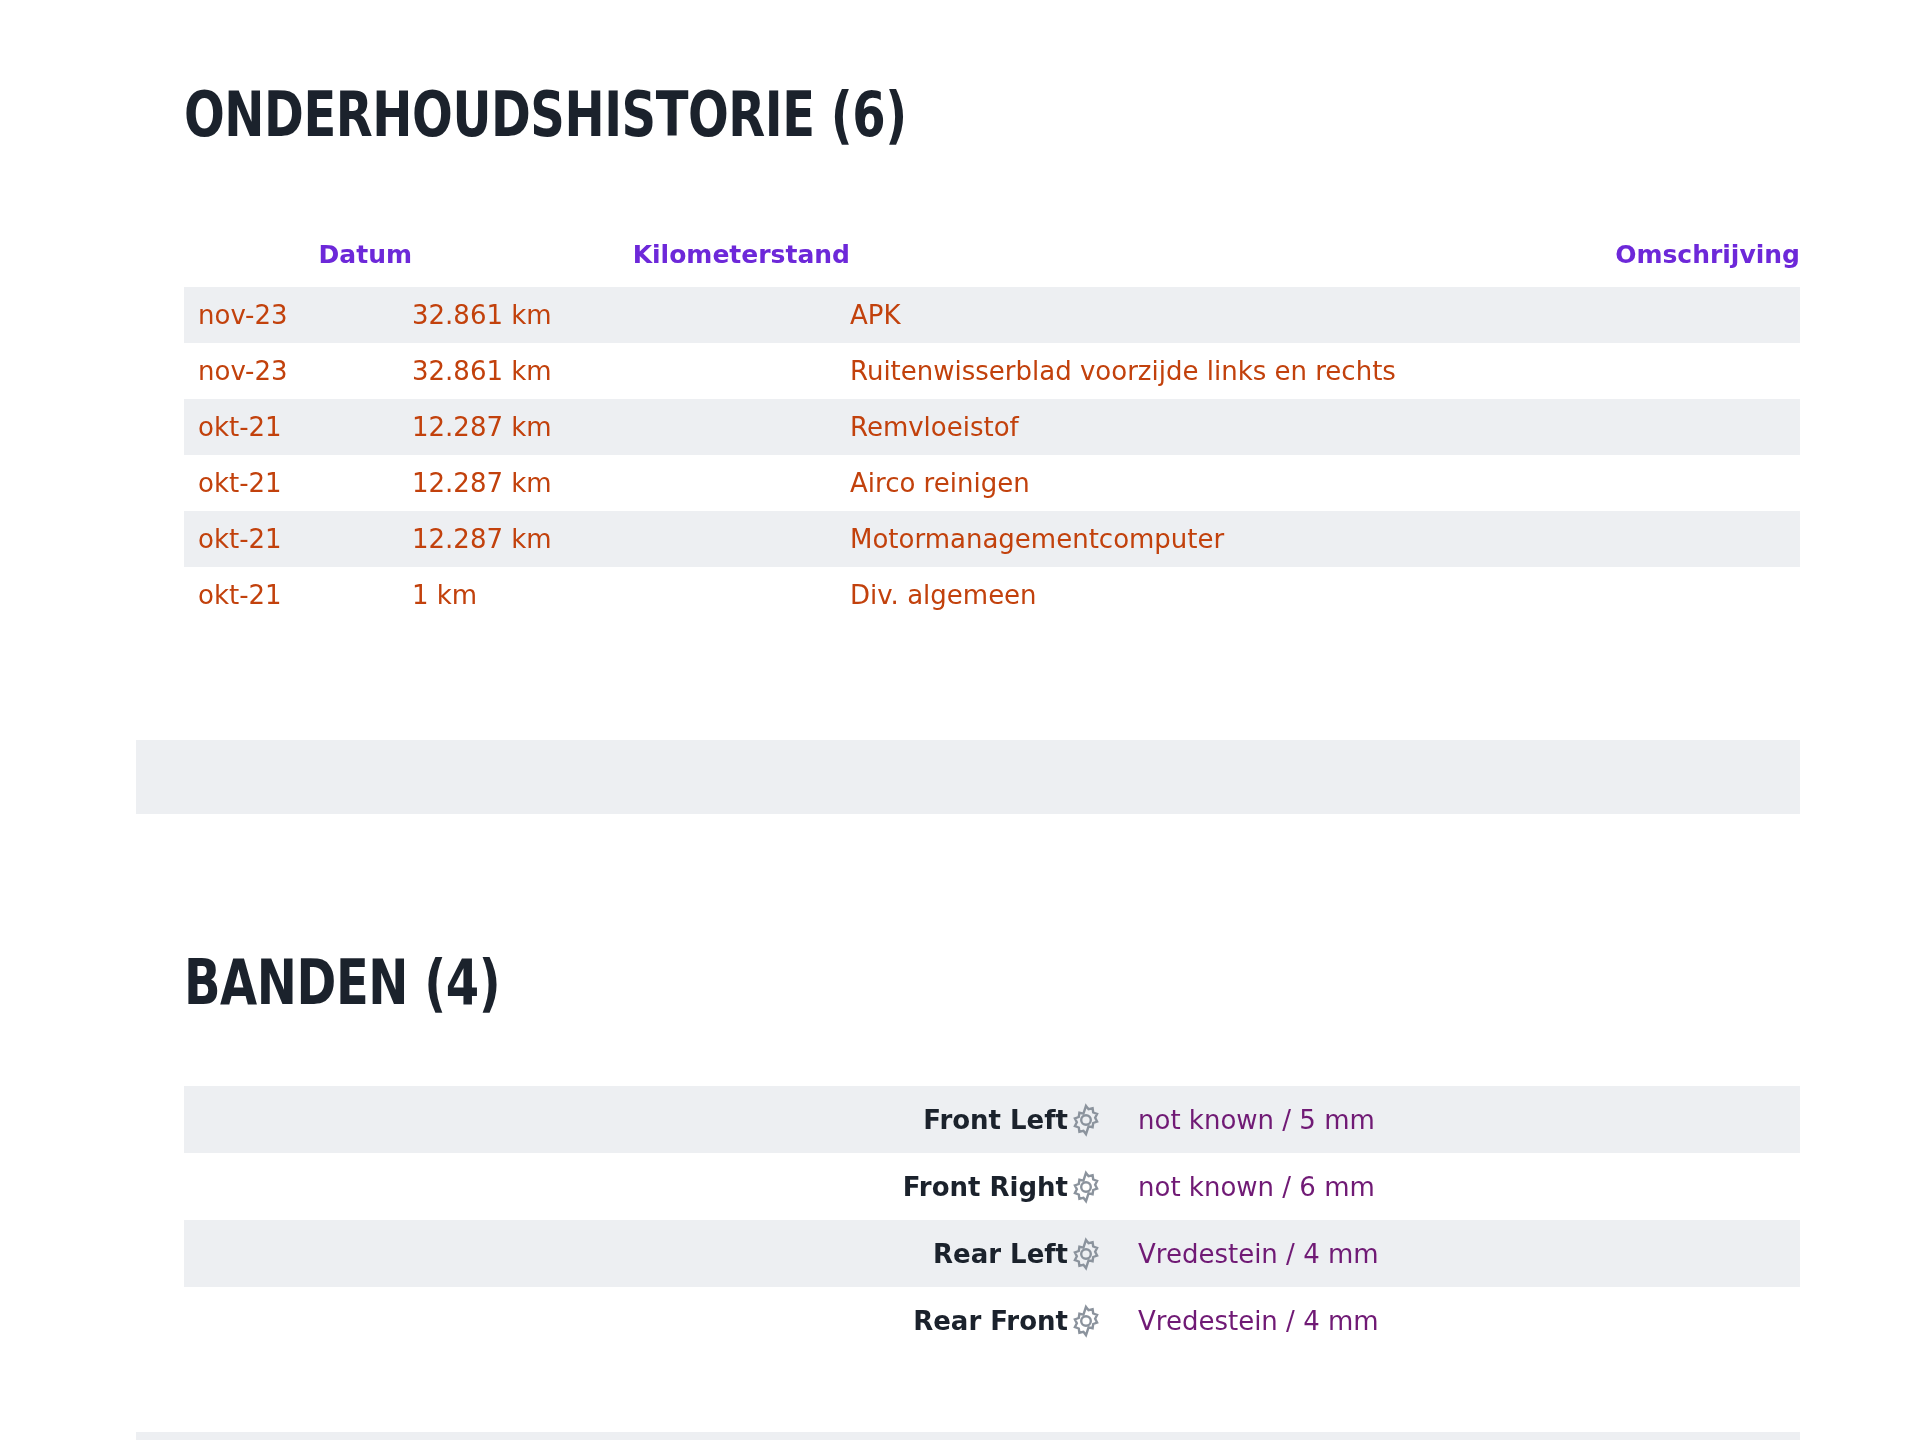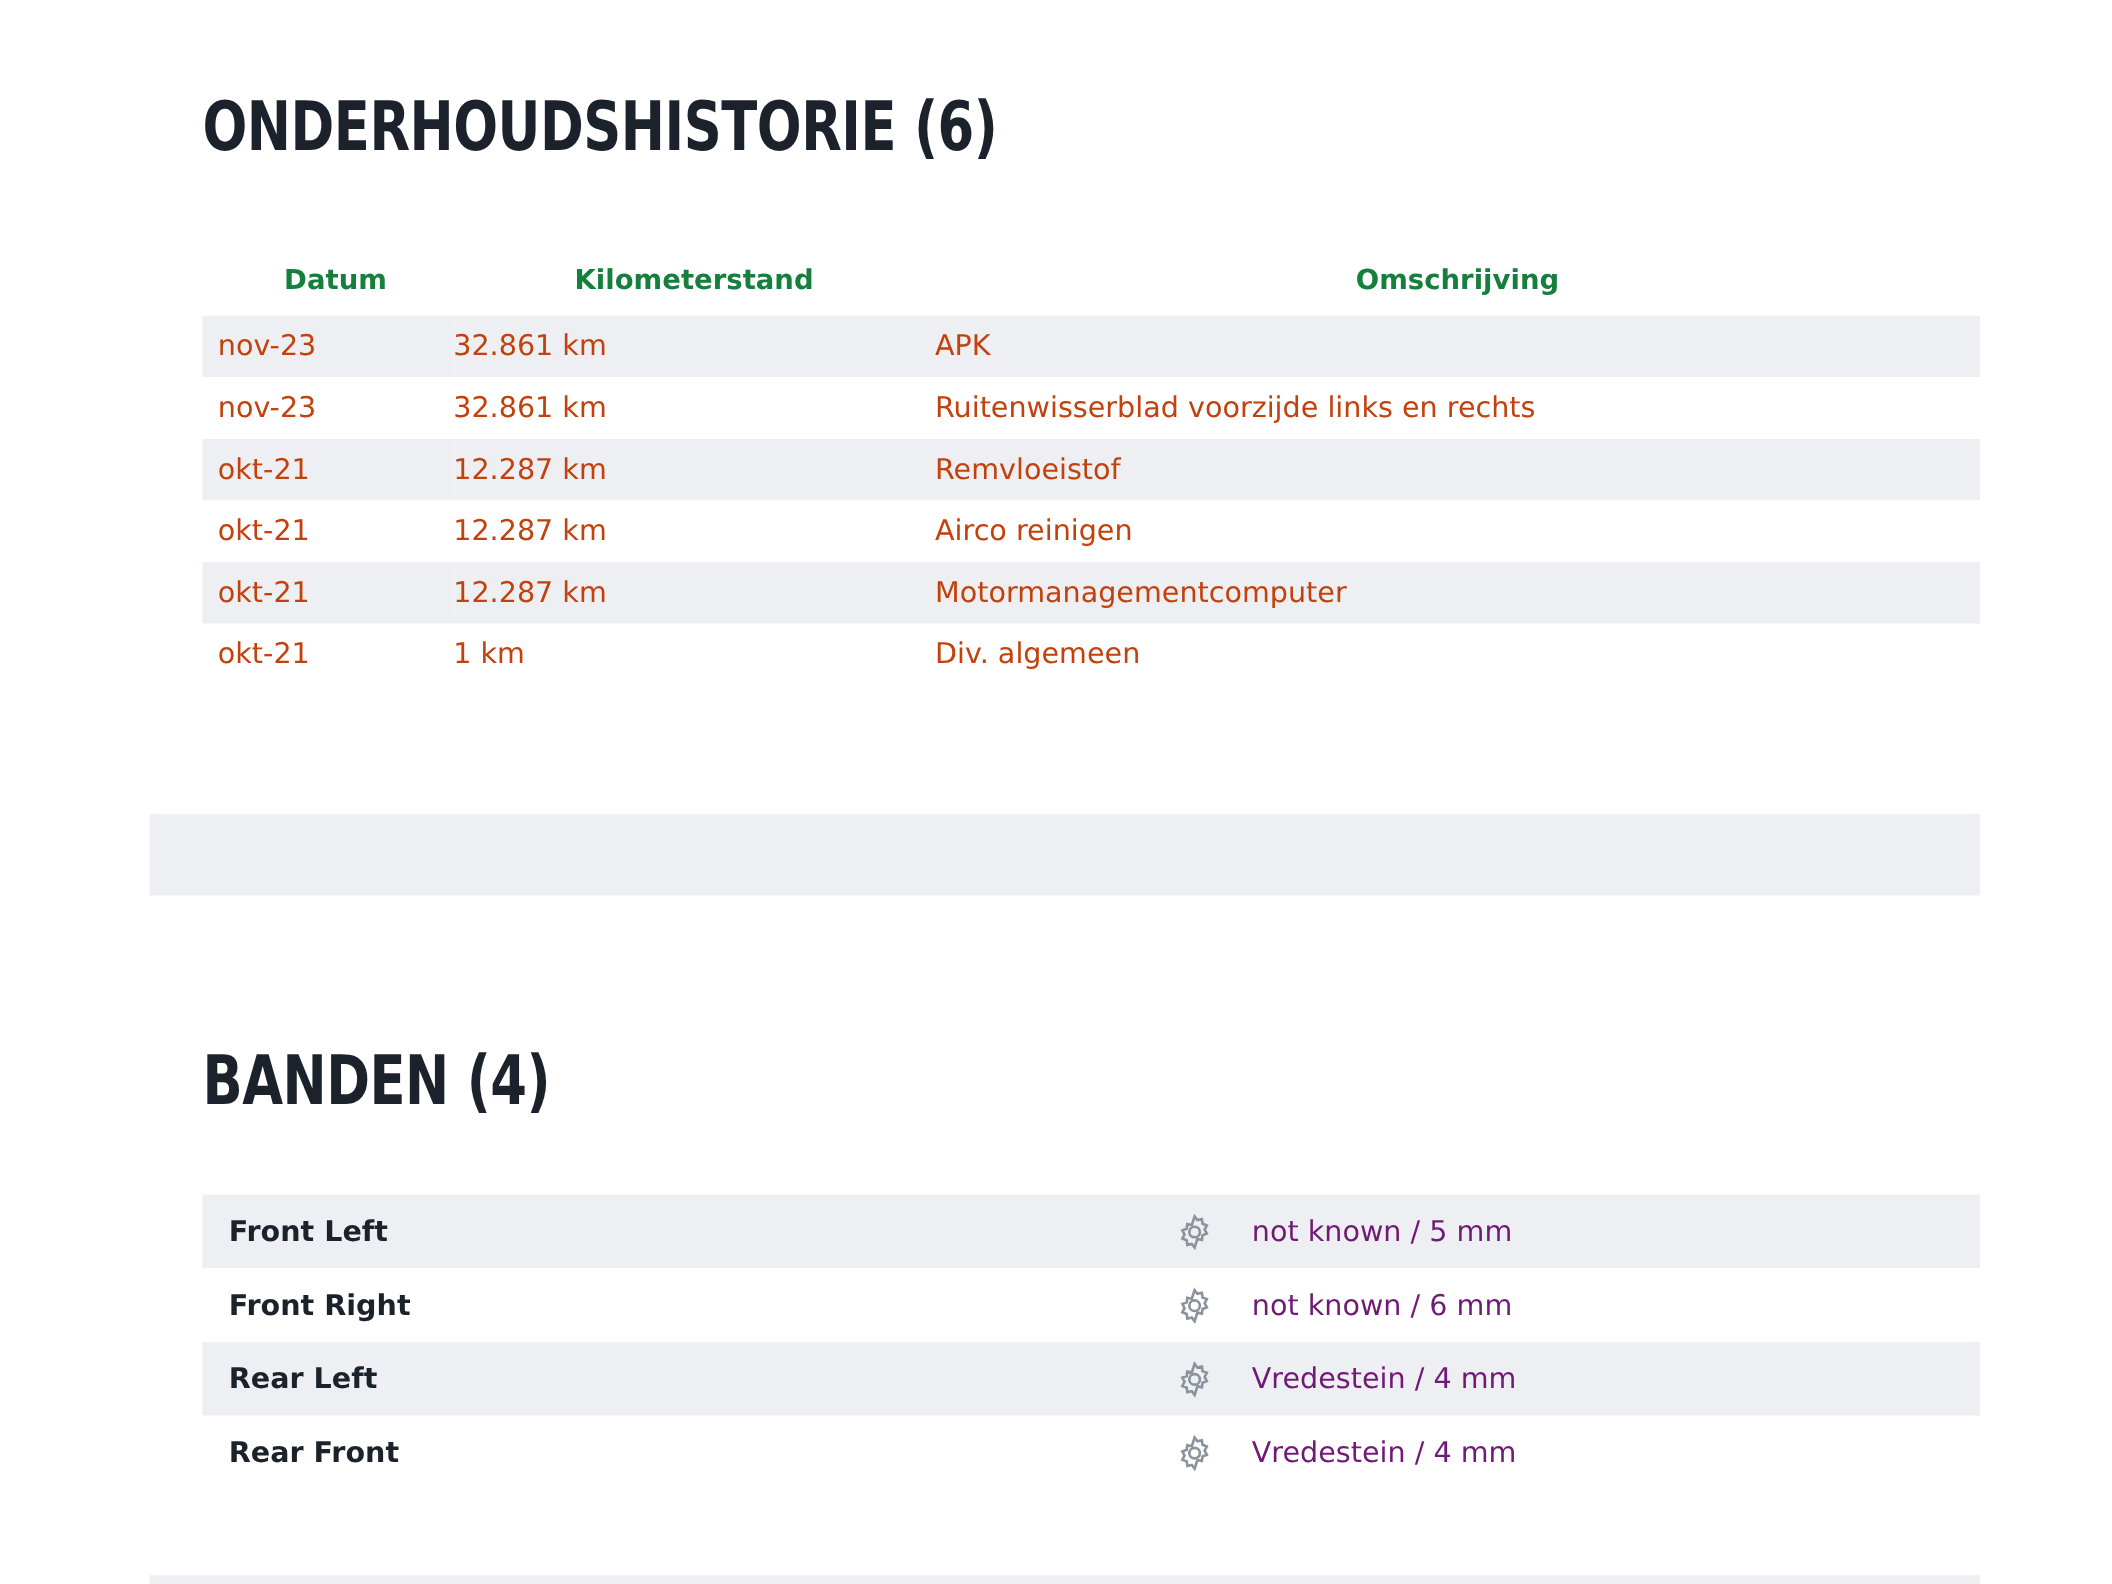--- a/index.html
+++ b/index.html
@@ -48,23 +48,23 @@
   .maint-table {
     position: absolute;
     left: 184px;
     top: 232px;
     width: 1616px;
     border-collapse: collapse;
     font-size: 26px;
     color: #5a6472;
   }
   .maint-table th {
-    text-align: center;
+    text-align: right;
     font-weight: 700;
-    color: #15803d;
+    color: #6d28d9;
     font-size: 25px;
     padding: 8px 0 18px 0;
     background: #ffffff;
   }
   .maint-table td {
     padding: 13px 0;
     font-size: 26px;
     color: #c2410c;
     white-space: nowrap;
   }
@@ -94,20 +94,21 @@
     position: absolute;
     left: 184px;
     top: 1086px;
     width: 1616px;
   }
   .tyre-row {
     display: flex;
     align-items: center;
     height: 67px;
     padding: 0 24px;
+    text-align: right;
   }
   .tyre-row:nth-child(odd) { background: #edeff2; }
   .tyre-row:nth-child(even) { background: #ffffff; }
   .tyre-pos {
     font-size: 26px;
     font-weight: 700;
     color: #1b222c;
     flex: 0 0 860px;
   }
   .tyre-icon {

